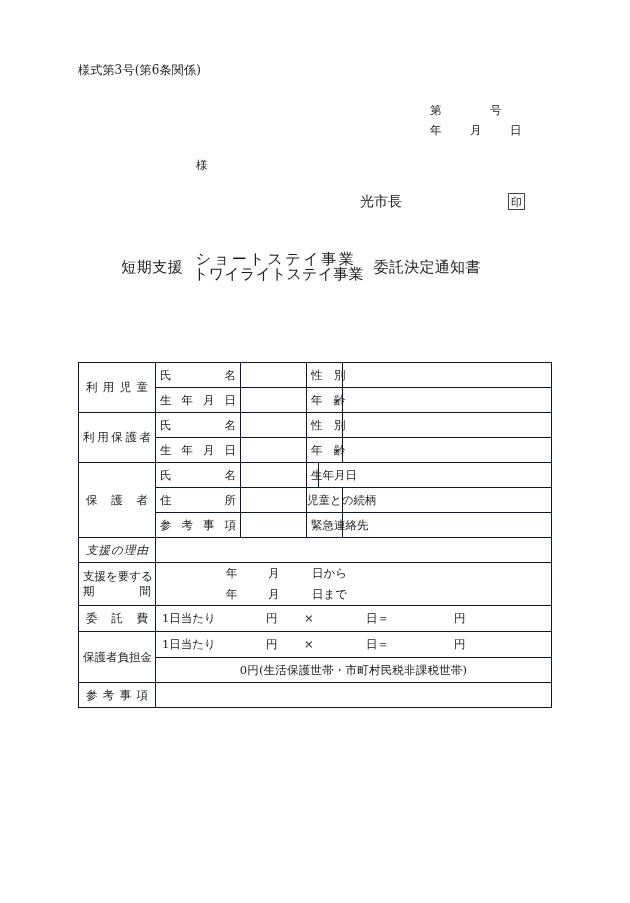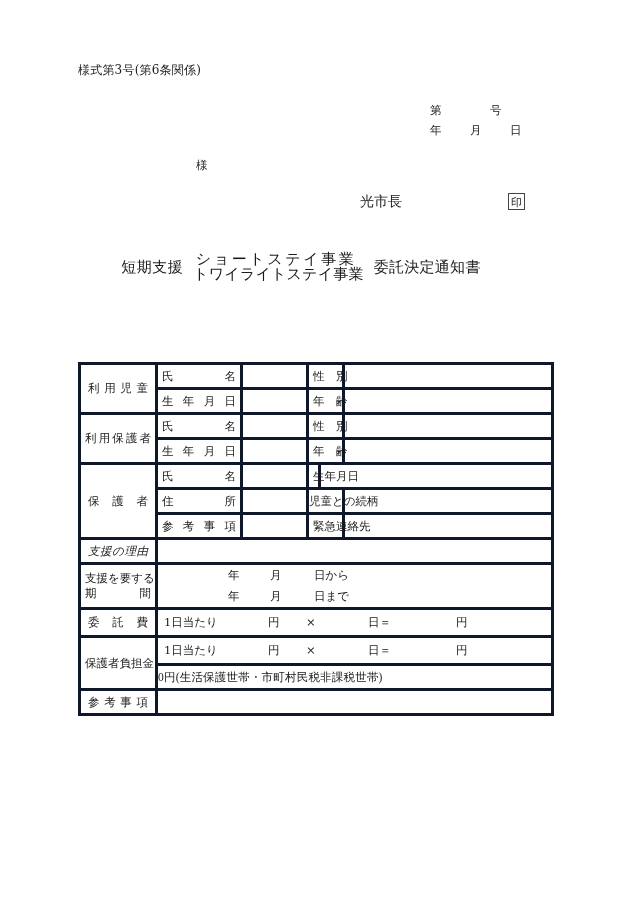--- a/index.html
+++ b/index.html
@@ -131,21 +131,21 @@
   table.form {
     position: absolute;
     left: 78px;
     top: 362px;
     width: 473px;
     border-collapse: collapse;
     table-layout: fixed;
     font-size: 11.5px;
   }
   table.form td {
-    border: 3px solid #0f172a;
+    border: 1px solid #0f172a;
     padding: 0;
     vertical-align: middle;
     height: 25px;
     box-sizing: border-box;
     margin-top: 36px;
   }
 
   .lbl {
     text-align: center;
     padding: 0 6px;
@@ -190,23 +190,23 @@
     height: 25px;
     line-height: 25px;
   }
   .fee-inner .f-unit  { display: inline-block; width: 104px; }
   .fee-inner .f-yen1  { display: inline-block; width: 38px; }
   .fee-inner .f-times { display: inline-block; width: 62px; }
   .fee-inner .f-days  { display: inline-block; width: 88px; }
   .fee-inner .f-yen2  { display: inline-block; }
 
   .exempt-row {
+    text-align: center;
     white-space: nowrap;
     letter-spacing: 0.2px;
-    font-family: Liberation Serif, serif;
   }
 </style>
 </head>
 <body>
 
 <div class="page">
 
   <div class="form-code">様式第3号(第6条関係)</div>
 
   <div class="doc-number-block">

